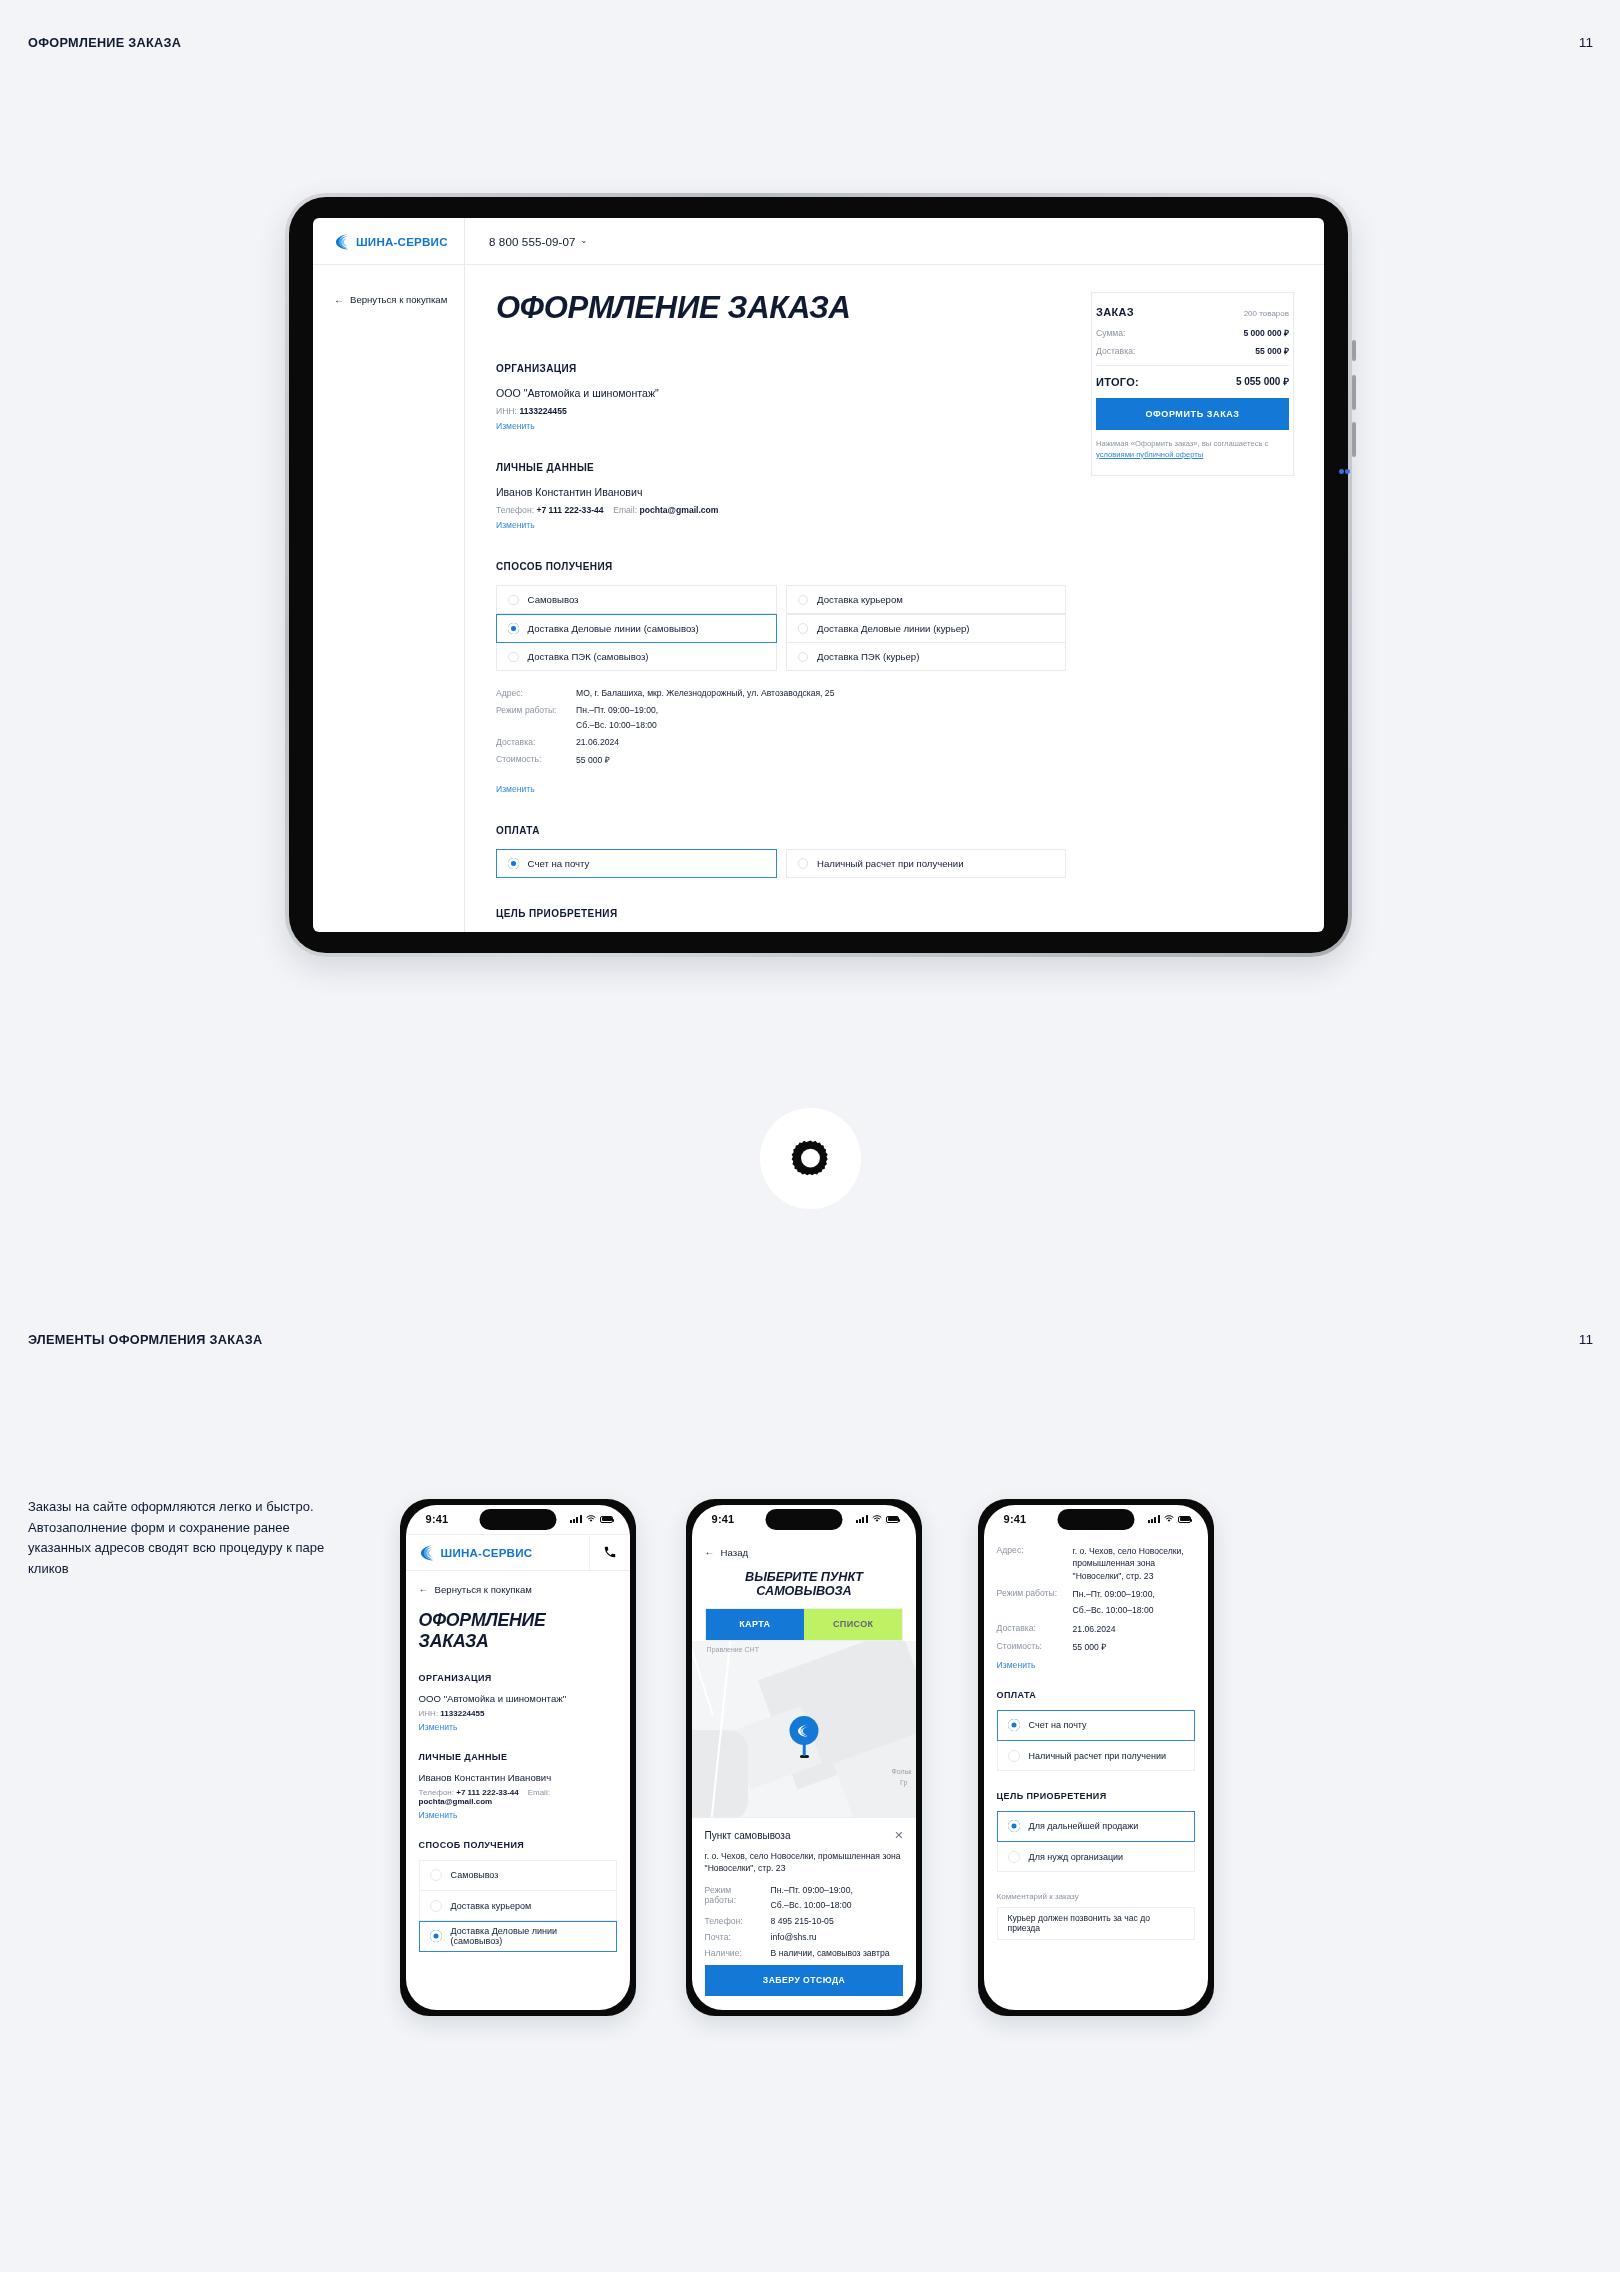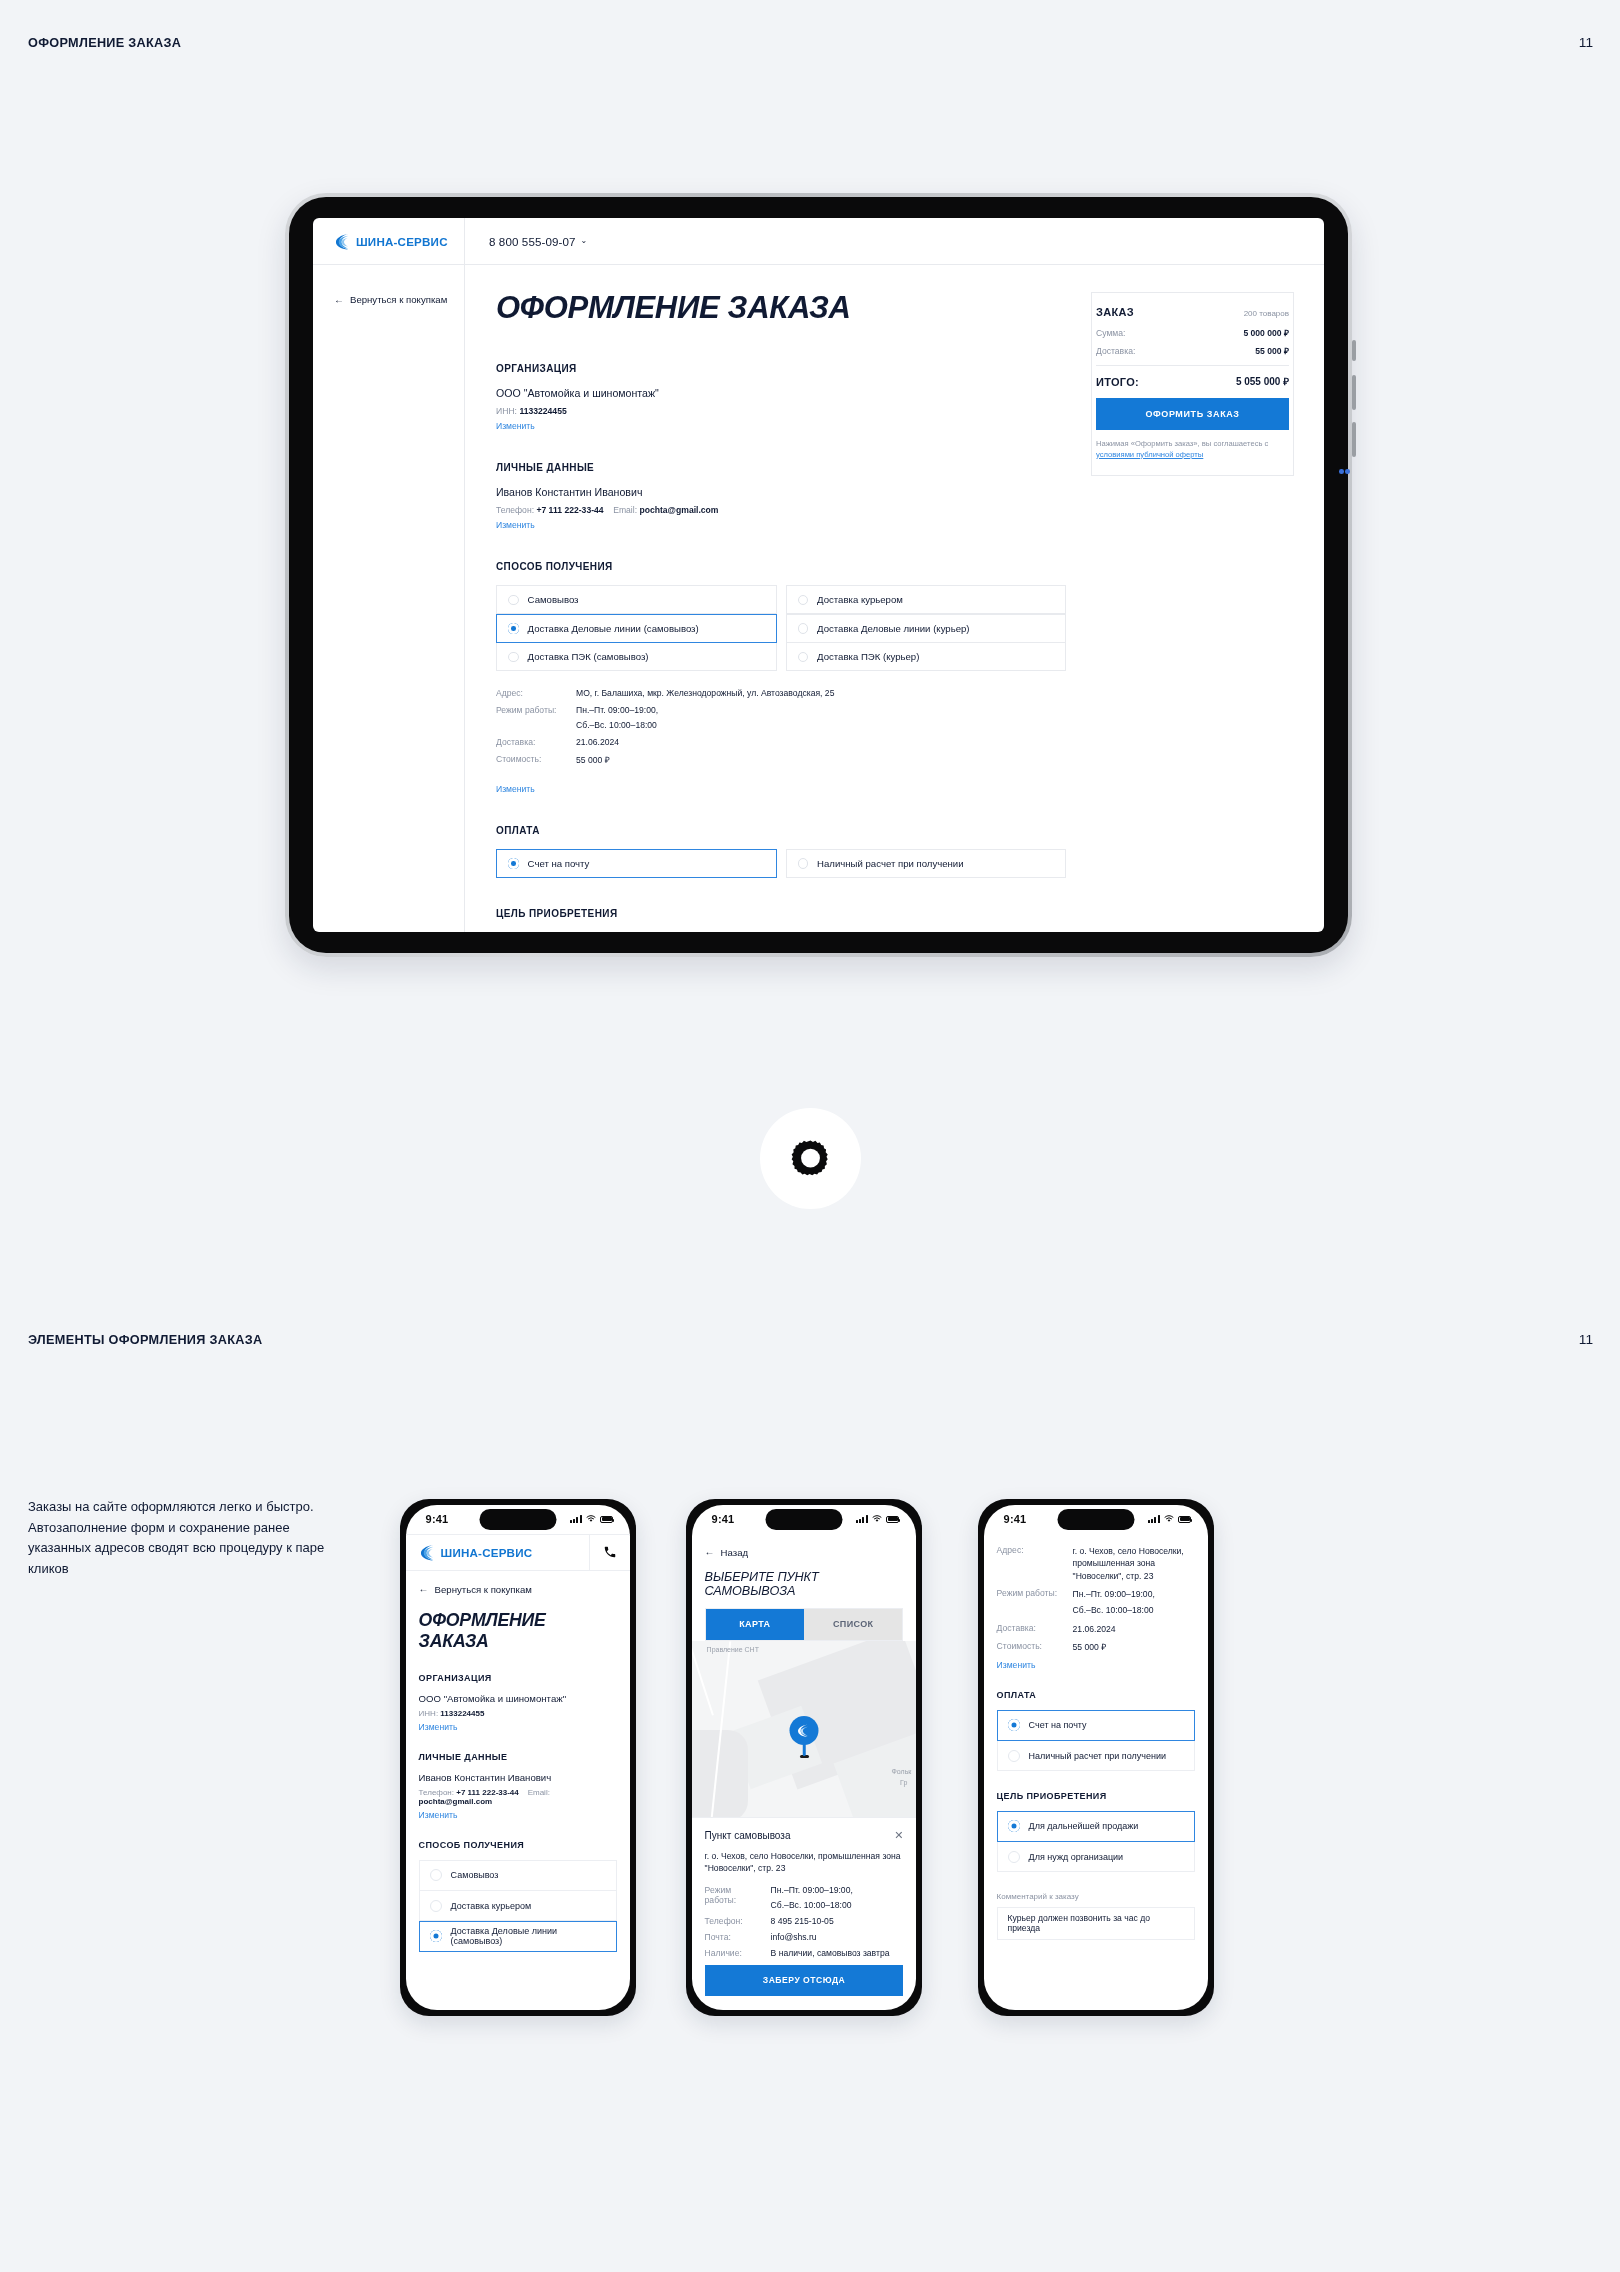--- a/index.html
+++ b/index.html
@@ -206,26 +206,26 @@
     display:flex; align-items:center; gap:9px; height:31px; padding:0 10px;
     border:0.5px solid #eceef2; margin-bottom:-0.5px; font-size:9px; background:#fff;
   }
   .ph-ropt.sel { border:0.5px solid #2f86e0; position:relative; z-index:2; }
   .ph-rdot { width:12px; height:12px; border-radius:50%; border:0.8px solid #e4e8ee; flex:0 0 auto; }
   .ph-ropt.sel .ph-rdot { border:none; background:#1479d6; box-shadow:inset 0 0 0 3.5px #fff, inset 0 0 0 6px #1479d6; }
 
   
   .ph2-top { padding:13px 13px 0; }
   .ph2-back { display:flex; align-items:center; gap:6px; font-size:9.6px; margin-bottom:12px; }
-  .ph2-title { font-size:12.7px; font-weight:400; font-style:italic; letter-spacing:-0.1px; margin-bottom:10px; }
+  .ph2-title { font-size:12.7px; font-weight:700; font-style:italic; letter-spacing:-0.1px; margin-bottom:10px;text-align:center; }
   .seg { display:flex; border:0.5px solid #eceef2; }
   .seg div { flex:1; height:31px; display:flex; align-items:center; justify-content:center;
              font-size:9px; font-weight:700; letter-spacing:0.4px; text-transform:uppercase; }
   .seg .on { background:#1479d6; color:#fff; }
-  .seg .off { background:#e5e5e5; color:#5c6577; }
+  .seg .off { background:#bef264; color:#5c6577; }
   .map {
     position:relative; height:177px; overflow:hidden;
     background:#f4f5f6; border-bottom:0.5px solid #eceef2;
   }
   .mp { position:absolute; background:#e9eaec; }
   .mp2 { position:absolute; background:#eef0f1; }
   .mroad { position:absolute; background:#fff; }
   .mlabel { position:absolute; font-size:7px; color:#9aa0ab; white-space:nowrap; }
   .pin {
     position:absolute; left:50%; top:75px; transform:translateX(-50%);

